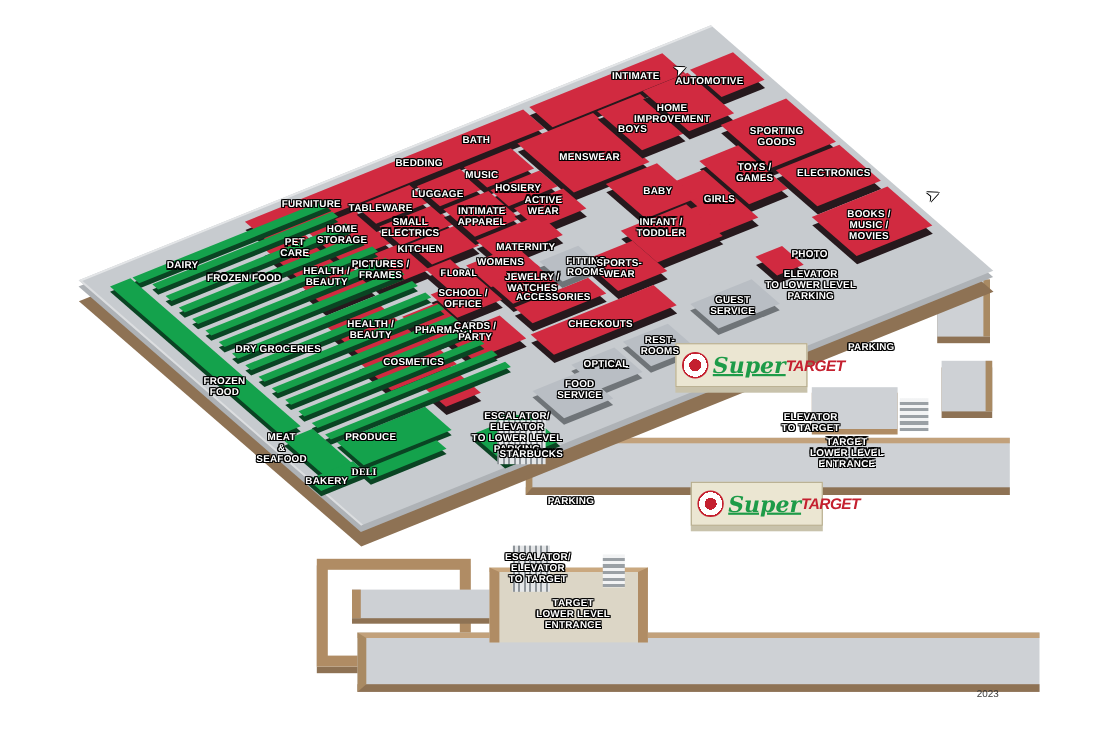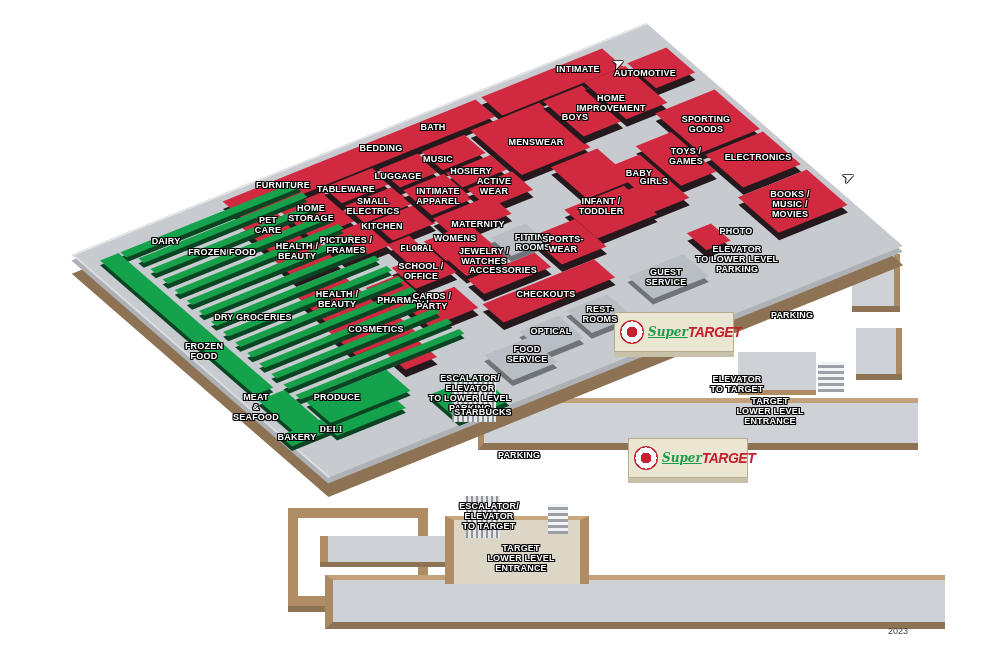--- a/index.html
+++ b/index.html
@@ -48,21 +48,21 @@
   
   .sign{position:absolute;width:120px;height:40px;transform-origin:0 0;
         transform:matrix(0.93,-0.24,0,1);background:#ebe6d2;border:1px solid #b6ac8d;
         box-shadow:0 5px 0 #c8c2ab;display:flex;align-items:center;padding:2px 5px;
         box-sizing:border-box;z-index:30;}
   .sg1{left:614px;top:312px;}
   .sg2{left:628px;top:438px;}
   .bullseye{width:24px;height:24px;border-radius:50%;flex:0 0 24px;
         background:radial-gradient(circle at 50% 50%,#c4202f 0 32%,#fff 32% 62%,#c4202f 62% 100%);}
   .super{font-family:"DejaVu Serif",serif;font-style:italic;font-weight:bold;color:#1d9b48;
-        font-size:12px;margin-left:4px;text-decoration:underline;}
+        font-size:20px;margin-left:4px;text-decoration:underline;}
   .tword{font-style:italic;font-weight:bold;color:#c4202f;font-size:14px;letter-spacing:-0.5px;}
   
   #labels{position:absolute;inset:0;z-index:50;pointer-events:none;}
   .lbl{position:absolute;transform:translate(-50%,-50%);font-weight:bold;font-size:9px;
        line-height:1.1;color:#fff;letter-spacing:.2px;white-space:pre;text-align:center;
        text-shadow:1px 0 0 #000,-1px 0 0 #000,0 1px 0 #000,0 -1px 0 #000,
                    1px 1px 0 #000,-1px -1px 0 #000,1px -1px 0 #000,-1px 1px 0 #000;}
   .arrow{position:absolute;color:#fff;font-size:15px;z-index:40;
        text-shadow:1px 0 0 #000,-1px 0 0 #000,0 1px 0 #000,0 -1px 0 #000;}
   .year{position:absolute;left:888px;top:626px;font-size:9px;color:#3a3a3a;z-index:50;}
@@ -192,21 +192,21 @@
       <div class="lbl" style="left: 578px; top: 70px;">INTIMATE</div>
       <div class="lbl" style="left: 645px; top: 74px;">AUTOMOTIVE</div>
       <div class="lbl" style="left: 611px; top: 104px;">HOME
 IMPROVEMENT</div>
       <div class="lbl" style="left: 575px; top: 118px;">BOYS</div>
       <div class="lbl" style="left: 706px; top: 125px;">SPORTING
 GOODS</div>
       <div class="lbl" style="left: 686px; top: 157px; text-align: center;">TOYS /
 GAMES</div>
       <div class="lbl" style="left: 758px; top: 158px;">ELECTRONICS</div>
-      <div class="lbl" style="left: 615px; top: 174px; padding-left: 48px;">BABY</div>
+      <div class="lbl" style="left: 574px; top: 174px; padding-left: 48px;">BABY</div>
       <div class="lbl" style="left: 654px; top: 182px;">GIRLS</div>
       <div class="lbl" style="left: 601px; top: 207px;">INFANT /
 TODDLER</div>
       <div class="lbl" style="left: 790px; top: 205px;">BOOKS /
 MUSIC /
 MOVIES</div>
       <div class="lbl" style="left: 478px; top: 225px;">MATERNITY</div>
       <div class="lbl" style="left: 382px; top: 227px;">KITCHEN</div>
       <div class="lbl" style="left: 455px; top: 239px;">WOMENS</div>
       <div class="lbl" style="left: 533px; top: 243px;">FITTING

